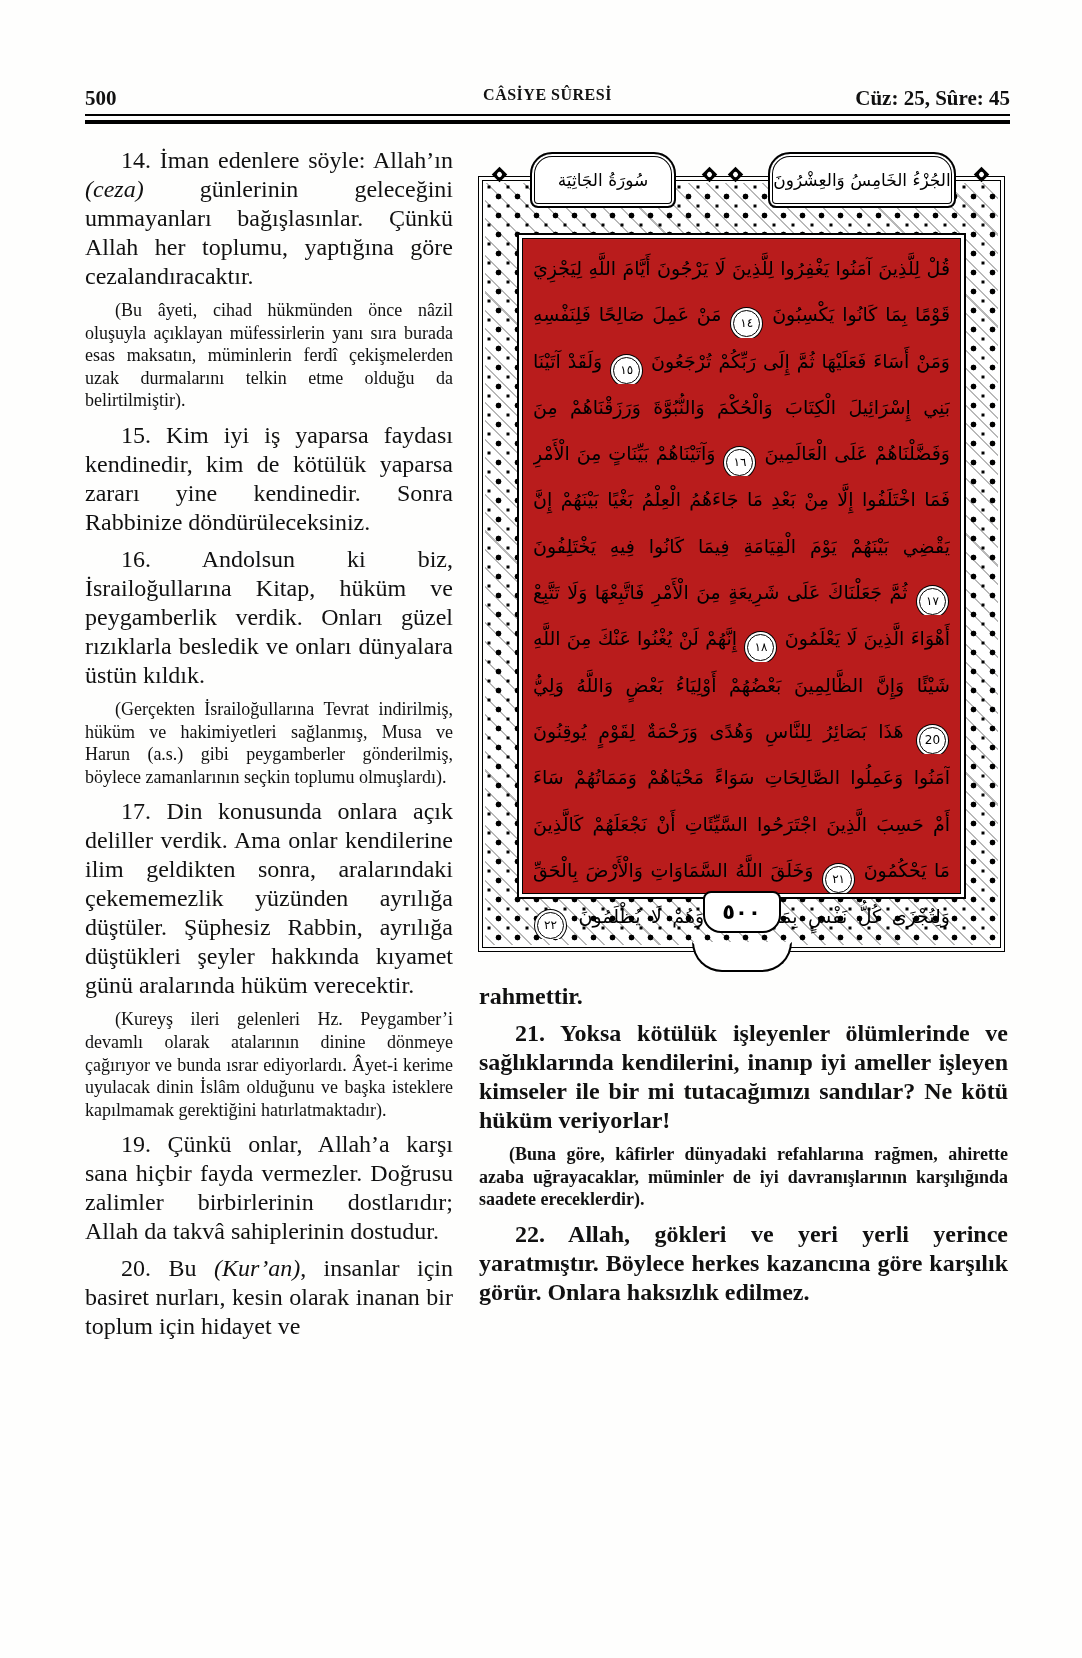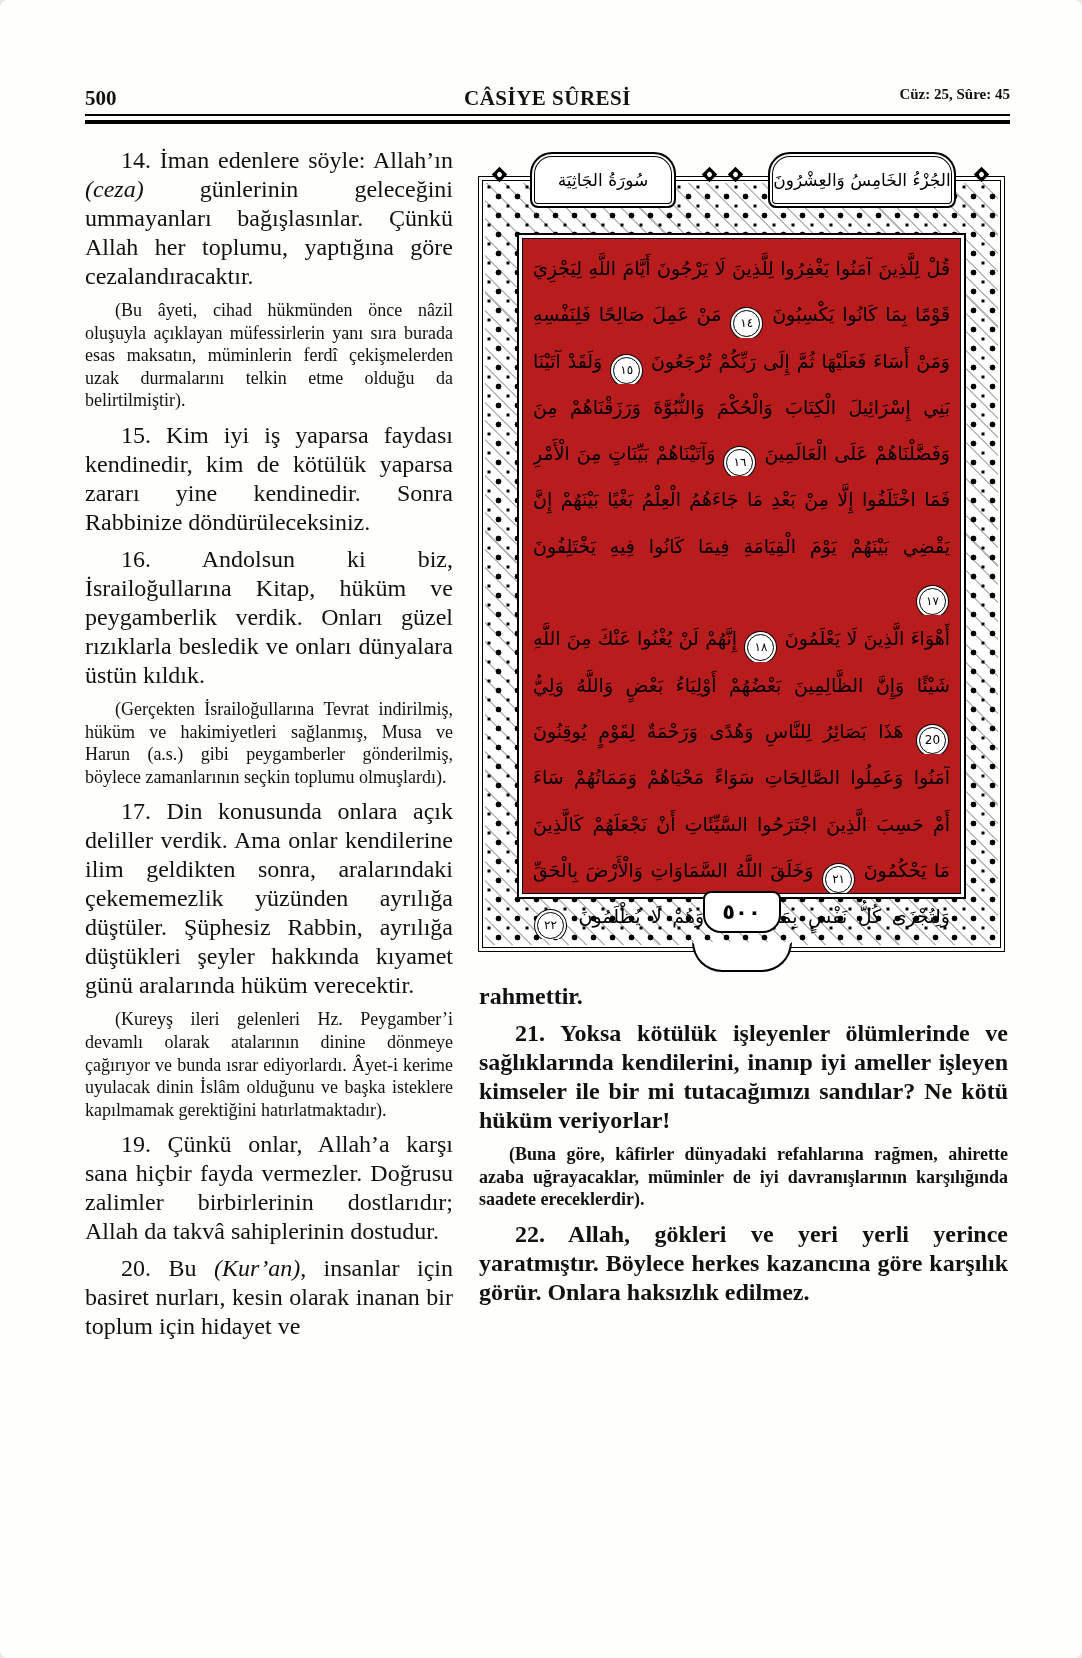--- a/index.html
+++ b/index.html
@@ -1,27 +1,26 @@
 <!DOCTYPE html>
 <html lang="tr"><head>
 <meta charset="utf-8">
 <style>
   html,body{margin:0;padding:0;background:#e8e8e8;}
   .page{
     position:relative; width:1082px; height:1658px; margin:0 auto;
     background:#fefefdff; background-color:#fefefd;
     font-family:"Liberation Serif", serif; color:#111;
     overflow:hidden;
-    border-radius:8px;
   }
   
   .hdr{position:absolute; left:85px; top:86px; width:925px; height:26px;}
   .hdr .pg{position:absolute; left:0; top:0; font-weight:bold; font-size:21px;}
-  .hdr .ttl{position:absolute; left:0; right:0; top:0; text-align:center; font-weight:bold; font-size:21px; letter-spacing:.5px;}
-  .hdr .juz{position:absolute; right:0; top:0; font-weight:bold; font-size:15px;}
+  .hdr .ttl{position:absolute; left:0; right:0; top:0; text-align:center; font-weight:bold; font-size:16px; letter-spacing:.5px;}
+  .hdr .juz{position:absolute; right:0; top:0; font-weight:bold; font-size:21px;}
   .rule{position:absolute; left:85px; top:114px; width:925px; height:10px; border-top:2px solid #000;}
   .rule::after{content:""; position:absolute; left:0; right:0; top:4px; height:4px; background:#000;}
   
   .col{position:absolute; text-align:justify;}
   .col-left{left:85px; top:146px; width:368px;}
   .col-right{left:479px; top:982px; width:529px;font-weight:bold;}
   .col p{margin:0 0 8px;}
   .col p.verse{font-size:24px; line-height:29px; text-indent:36px;}
   .col p.note{font-size:18px; line-height:22.6px; text-indent:30px; margin:3px 0 9px;}
   .col p.noindent{text-indent:0;}
@@ -94,21 +93,21 @@
       <div class="inline2"></div>
       <div class="band"></div>
       <div class="inner" dir="rtl">
           <div class="qline" dir="rtl" lang="ar"><span>قُلْ لِلَّذِينَ آمَنُوا يَغْفِرُوا لِلَّذِينَ لَا يَرْجُونَ أَيَّامَ اللَّهِ لِيَجْزِيَ</span></div>
           <div class="qline" dir="rtl" lang="ar"><span>قَوْمًا بِمَا كَانُوا يَكْسِبُونَ </span><span class="ayah"><span class="ayah-n">١٤</span></span><span> مَنْ عَمِلَ صَالِحًا فَلِنَفْسِهِ</span></div>
           <div class="qline" dir="rtl" lang="ar"><span>وَمَنْ أَسَاءَ فَعَلَيْهَا ثُمَّ إِلَى رَبِّكُمْ تُرْجَعُونَ </span><span class="ayah"><span class="ayah-n">١٥</span></span><span> وَلَقَدْ آتَيْنَا</span></div>
           <div class="qline" dir="rtl" lang="ar"><span>بَنِي إِسْرَائِيلَ الْكِتَابَ وَالْحُكْمَ وَالنُّبُوَّةَ وَرَزَقْنَاهُمْ مِنَ الطَّيِّبَاتِ</span></div>
           <div class="qline" dir="rtl" lang="ar"><span>وَفَضَّلْنَاهُمْ عَلَى الْعَالَمِينَ </span><span class="ayah"><span class="ayah-n">١٦</span></span><span> وَآتَيْنَاهُمْ بَيِّنَاتٍ مِنَ الْأَمْرِ</span></div>
           <div class="qline" dir="rtl" lang="ar"><span>فَمَا اخْتَلَفُوا إِلَّا مِنْ بَعْدِ مَا جَاءَهُمُ الْعِلْمُ بَغْيًا بَيْنَهُمْ إِنَّ رَبَّكَ</span></div>
           <div class="qline" dir="rtl" lang="ar"><span>يَقْضِي بَيْنَهُمْ يَوْمَ الْقِيَامَةِ فِيمَا كَانُوا فِيهِ يَخْتَلِفُونَ</span></div>
-          <div class="qline" dir="rtl" lang="ar"><span class="ayah"><span class="ayah-n">١٧</span></span></div>
+          <div class="qline" dir="rtl" lang="ar"><span class="ayah"><span class="ayah-n">١٧</span></span><span> ثُمَّ جَعَلْنَاكَ عَلَى شَرِيعَةٍ مِنَ الْأَمْرِ فَاتَّبِعْهَا وَلَا تَتَّبِعْ</span></div>
           <div class="qline" dir="rtl" lang="ar"><span>أَهْوَاءَ الَّذِينَ لَا يَعْلَمُونَ </span><span class="ayah"><span class="ayah-n">١٨</span></span><span> إِنَّهُمْ لَنْ يُغْنُوا عَنْكَ مِنَ اللَّهِ</span></div>
           <div class="qline" dir="rtl" lang="ar"><span>شَيْئًا وَإِنَّ الظَّالِمِينَ بَعْضُهُمْ أَوْلِيَاءُ بَعْضٍ وَاللَّهُ وَلِيُّ الْمُتَّقِينَ</span></div>
           <div class="qline" dir="rtl" lang="ar"><span class="ayah"><span class="ayah-n">20</span></span><span> هَذَا بَصَائِرُ لِلنَّاسِ وَهُدًى وَرَحْمَةٌ لِقَوْمٍ يُوقِنُونَ </span></div>
           <div class="qline" dir="rtl" lang="ar"><span>آمَنُوا وَعَمِلُوا الصَّالِحَاتِ سَوَاءً مَحْيَاهُمْ وَمَمَاتُهُمْ سَاءَ</span></div>
           <div class="qline" dir="rtl" lang="ar"><span>أَمْ حَسِبَ الَّذِينَ اجْتَرَحُوا السَّيِّئَاتِ أَنْ نَجْعَلَهُمْ كَالَّذِينَ</span></div>
           <div class="qline" dir="rtl" lang="ar"><span>مَا يَحْكُمُونَ </span><span class="ayah"><span class="ayah-n">٢١</span></span><span> وَخَلَقَ اللَّهُ السَّمَاوَاتِ وَالْأَرْضَ بِالْحَقِّ</span></div>
           <div class="qline" dir="rtl" lang="ar"><span>وَلِتُجْزَى كُلُّ نَفْسٍ بِمَا كَسَبَتْ وَهُمْ لَا يُظْلَمُونَ </span><span class="ayah"><span class="ayah-n">٢٢</span></span></div>
         </div>
       <div class="pagenum-tab">
         <span>٥٠٠</span>

